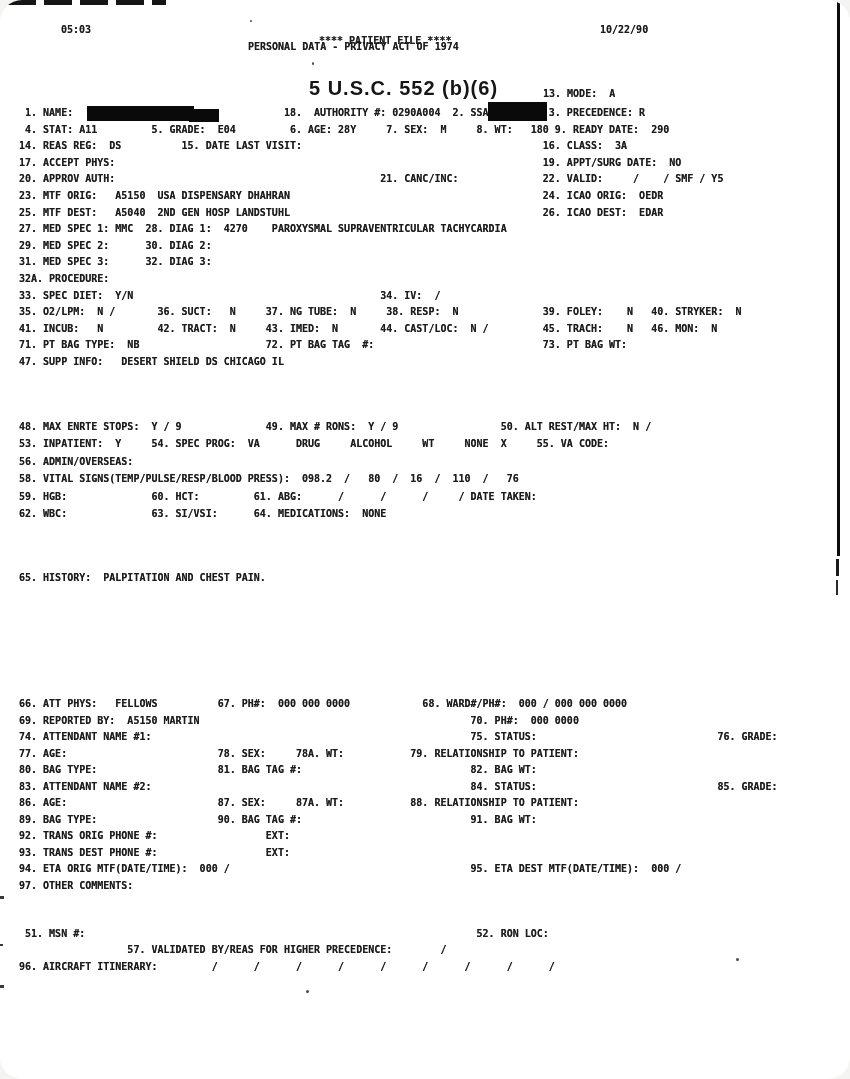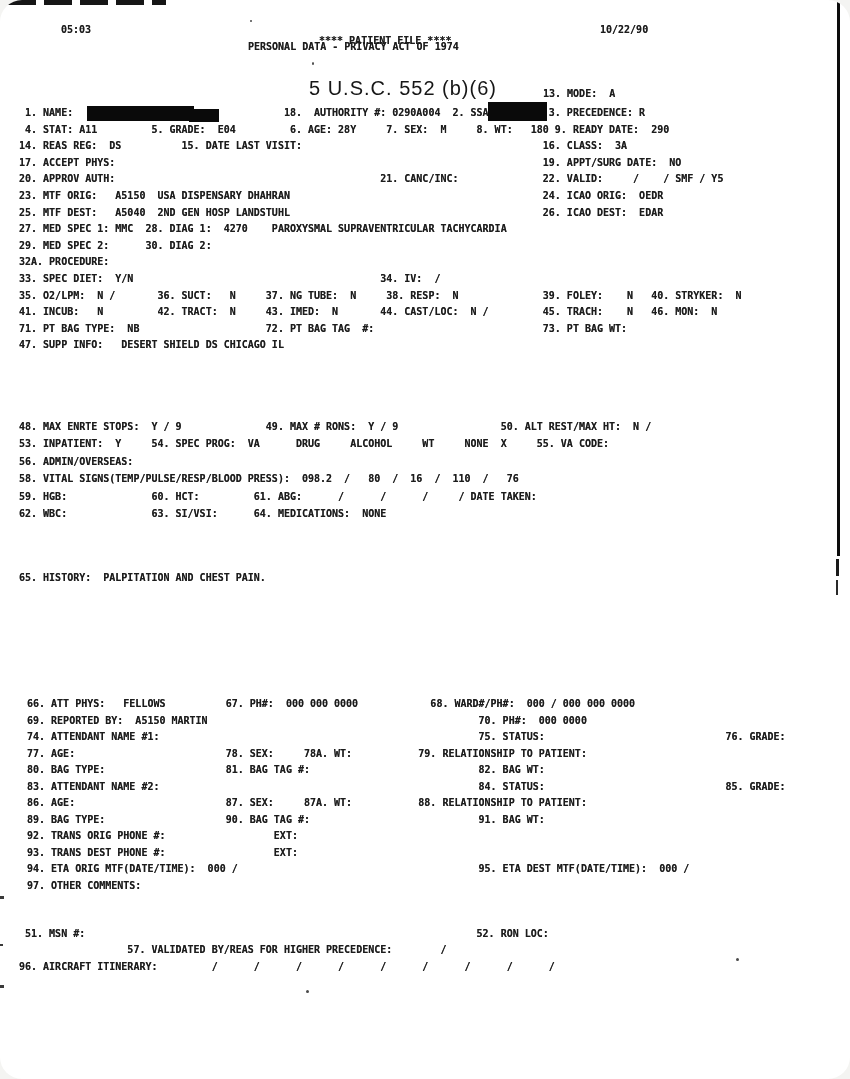--- a/index.html
+++ b/index.html
@@ -28,28 +28,28 @@
   
   .hdr{position:absolute;}
   .hdr-time{left:61px;top:24px;}
   .hdr-title{left:284px;top:35px;margin-left:35px;}
   .hdr-date{left:579px;top:24px;margin-left:21px;}
   .hdr-subtitle{left:248px;top:41px;}
   
   .stamp{
     position:absolute;left:309px;top:77px;
     font-family:"Liberation Sans",sans-serif;
-    font-size:20px;font-weight:400;letter-spacing:1px;
+    font-size:20px;font-weight:700;letter-spacing:1px;
     color:#161616;white-space:pre;
   }
   .mode-line{position:absolute;left:543px;top:88px;}
   .blk-main{top:105px;}
   .blk-mid{top:406px;margin-top:12px;}
   .blk-history{top:572px;}
-  .blk-lower{top:696px;margin-left:8px;}
+  .blk-lower{top:696px;}
   .blk-bottom{top:926px;text-align:center;}
   
   .redact{position:absolute;background:#0a0a0a;}
   .redact-name-a{left:87px;top:106px;width:107px;height:15px;}
   .redact-name-b{left:189px;top:109px;width:30px;height:13px;}
   .redact-ssan{left:488px;top:102px;width:59px;height:19px;}
   
   .top-dashes{
     position:absolute;left:8px;top:0;width:158px;height:5px;
     background:repeating-linear-gradient(90deg,#161616 0 28px,transparent 28px 36px);
@@ -96,20 +96,21 @@
   <div class="block blk-main">
       <div class="fline"> 1. NAME:                                   18.  AUTHORITY #: 0290A004  2. SSAN:        3. PRECEDENCE: R</div>
       <div class="fline"> 4. STAT: A11         5. GRADE:  E04         6. AGE: 28Y     7. SEX:  M     8. WT:   180 9. READY DATE:  290</div>
       <div class="fline">14. REAS REG:  DS          15. DATE LAST VISIT:                                        16. CLASS:  3A</div>
       <div class="fline">17. ACCEPT PHYS:                                                                       19. APPT/SURG DATE:  NO</div>
       <div class="fline">20. APPROV AUTH:                                            21. CANC/INC:              22. VALID:     /    / SMF / Y5</div>
       <div class="fline">23. MTF ORIG:   A5150  USA DISPENSARY DHAHRAN                                          24. ICAO ORIG:  OEDR</div>
       <div class="fline">25. MTF DEST:   A5040  2ND GEN HOSP LANDSTUHL                                          26. ICAO DEST:  EDAR</div>
       <div class="fline">27. MED SPEC 1: MMC  28. DIAG 1:  4270    PAROXYSMAL SUPRAVENTRICULAR TACHYCARDIA</div>
       <div class="fline">29. MED SPEC 2:      30. DIAG 2:</div>
+      <div class="fline">31. MED SPEC 3:      32. DIAG 3:</div>
       <div class="fline">32A. PROCEDURE:</div>
       <div class="fline">33. SPEC DIET:  Y/N                                         34. IV:  /</div>
       <div class="fline">35. O2/LPM:  N /       36. SUCT:   N     37. NG TUBE:  N     38. RESP:  N              39. FOLEY:    N   40. STRYKER:  N</div>
       <div class="fline">41. INCUB:   N         42. TRACT:  N     43. IMED:  N       44. CAST/LOC:  N /         45. TRACH:    N   46. MON:  N</div>
       <div class="fline">71. PT BAG TYPE:  NB                     72. PT BAG TAG  #:                            73. PT BAG WT:</div>
       <div class="fline">47. SUPP INFO:   DESERT SHIELD DS CHICAGO IL</div>
     </div>
   <div class="block blk-mid">
       <div class="fline">48. MAX ENRTE STOPS:  Y / 9              49. MAX # RONS:  Y / 9                 50. ALT REST/MAX HT:  N /</div>
       <div class="fline">53. INPATIENT:  Y     54. SPEC PROG:  VA      DRUG     ALCOHOL     WT     NONE  X     55. VA CODE:</div>

